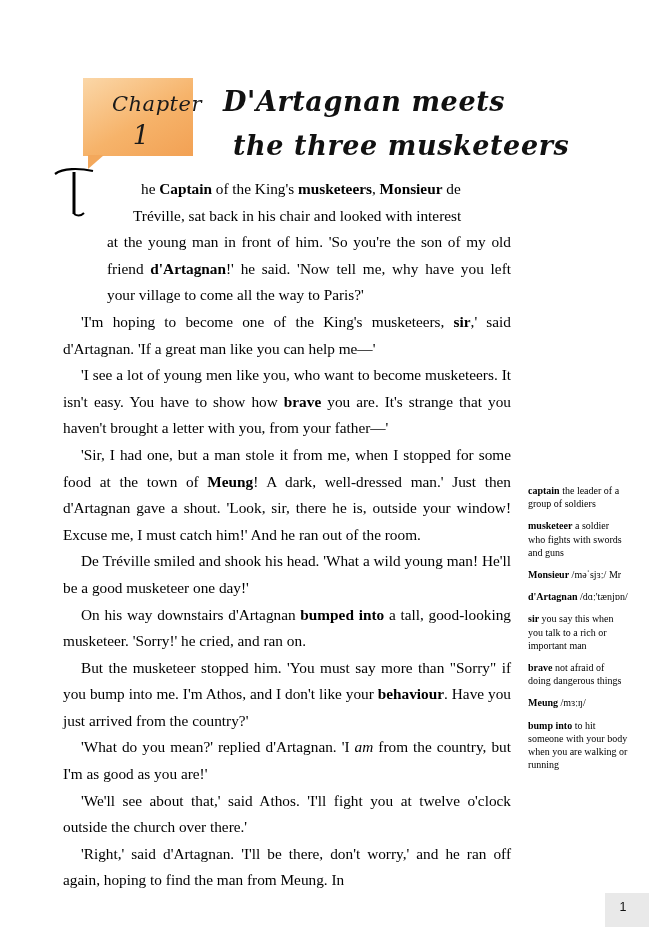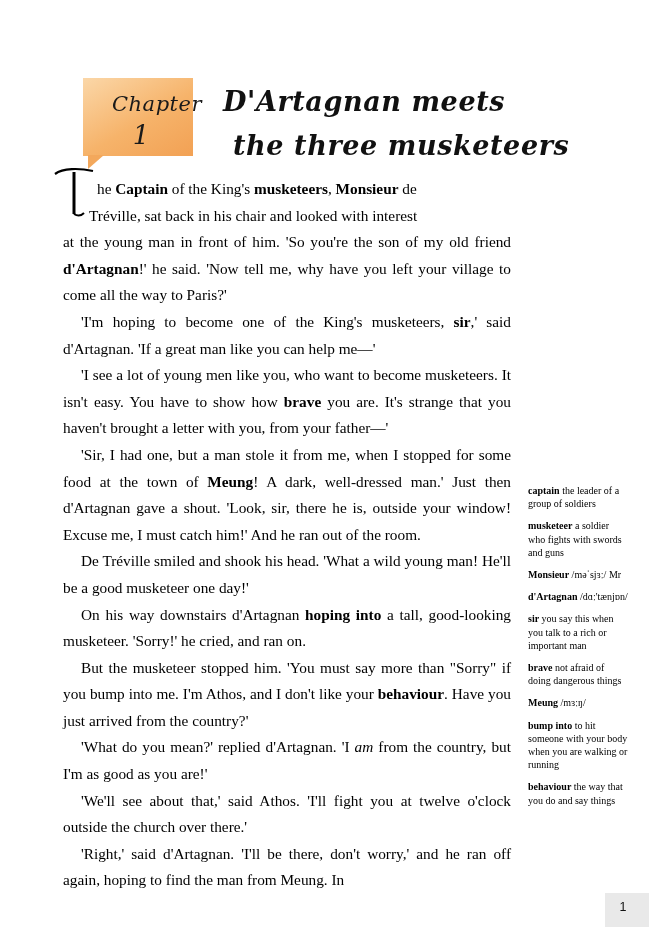--- a/index.html
+++ b/index.html
@@ -100,20 +100,21 @@
   .body-col p {
     margin: 0;
     font-size: 15.3px;
     line-height: 26.6px;
     text-align: justify;
     text-indent: 18px;
     hyphens: none;
   }
   .body-col p.first {
     text-indent: 0;
+    margin-left: 44px;
   }
   .body-col p b {
     font-weight: bold;
   }
   .body-col p i {
     font-style: italic;
   }
 
   
   .dropcap-wrap {
@@ -209,36 +210,35 @@
       <p class="first"><span class="first-line-pad"></span><span>he <b>Captain</b> of the King's <b>musketeers</b>, <b>Monsieur</b> de</span></p>
       <p class="first"><span class="second-line-pad"></span><span>Tréville, sat back in his chair and looked with interest</span></p>
       <p class="first"><span>at the young man in front of him. 'So you're the son of my old friend <b>d'Artagnan</b>!' he said. 'Now tell me, why have you left your village to come all the way to Paris?'</span></p>
     </div>
 
     <div>
         <p>'I'm hoping to become one of the King's musketeers, <b>sir</b>,' said d'Artagnan. 'If a great man like you can help me—'</p>
         <p>'I see a lot of young men like you, who want to become musketeers. It isn't easy. You have to show how <b>brave</b> you are. It's strange that you haven't brought a letter with you, from your father—'</p>
         <p>'Sir, I had one, but a man stole it from me, when I stopped for some food at the town of <b>Meung</b>! A dark, well-dressed man.' Just then d'Artagnan gave a shout. 'Look, sir, there he is, outside your window! Excuse me, I must catch him!' And he ran out of the room.</p>
         <p>De Tréville smiled and shook his head. 'What a wild young man! He'll be a good musketeer one day!'</p>
-        <p>On his way downstairs d'Artagnan <b>hoping into</b> a tall, good-looking musketeer. 'Sorry!' he cried, and ran on.</p>
+        <p>On his way downstairs d'Artagnan <b>bumped into</b> a tall, good-looking musketeer. 'Sorry!' he cried, and ran on.</p>
         <p>But the musketeer stopped him. 'You must say more than "Sorry" if you bump into me. I'm Athos, and I don't like your <b>behaviour</b>. Have you just arrived from the country?'</p>
         <p>'What do you mean?' replied d'Artagnan. 'I <i>am</i> from the country, but I'm as good as you are!'</p>
         <p>'We'll see about that,' said Athos. 'I'll fight you at twelve o'clock outside the church over there.'</p>
         <p>'Right,' said d'Artagnan. 'I'll be there, don't worry,' and he ran off again, hoping to find the man from Meung. In</p>
       </div>
   </div>
 
   <div class="glossary">
       <div class="gloss-entry"><span class="gloss-term">captain</span><span class="gloss-def"> the leader of a group of soldiers</span></div>
       <div class="gloss-entry"><span class="gloss-term">musketeer</span><span class="gloss-def"> a soldier who fights with swords and guns</span></div>
       <div class="gloss-entry"><span class="gloss-term">Monsieur</span><span class="gloss-phon"> /məˈsjɜː/</span><span class="gloss-def"> Mr</span></div>
       <div class="gloss-entry"><span class="gloss-term">d'Artagnan</span><span class="gloss-phon"> /dɑː'tænjɒn/</span></div>
       <div class="gloss-entry"><span class="gloss-term">sir</span><span class="gloss-def"> you say this when you talk to a rich or important man</span></div>
       <div class="gloss-entry"><span class="gloss-term">brave</span><span class="gloss-def"> not afraid of doing dangerous things</span></div>
       <div class="gloss-entry"><span class="gloss-term">Meung</span><span class="gloss-phon"> /mɜːŋ/</span></div>
       <div class="gloss-entry"><span class="gloss-term">bump into</span><span class="gloss-def"> to hit someone with your body when you are walking or running</span></div>
-      <div class="gloss-entry"><span class="gloss-term">behaviour</span><span class="gloss-def"> the way that you do and say things</span></div>
     </div>
 
   <div class="page-num-box"></div>
   <div class="page-num">1</div>
 
 </div>
 
 </body></html>

